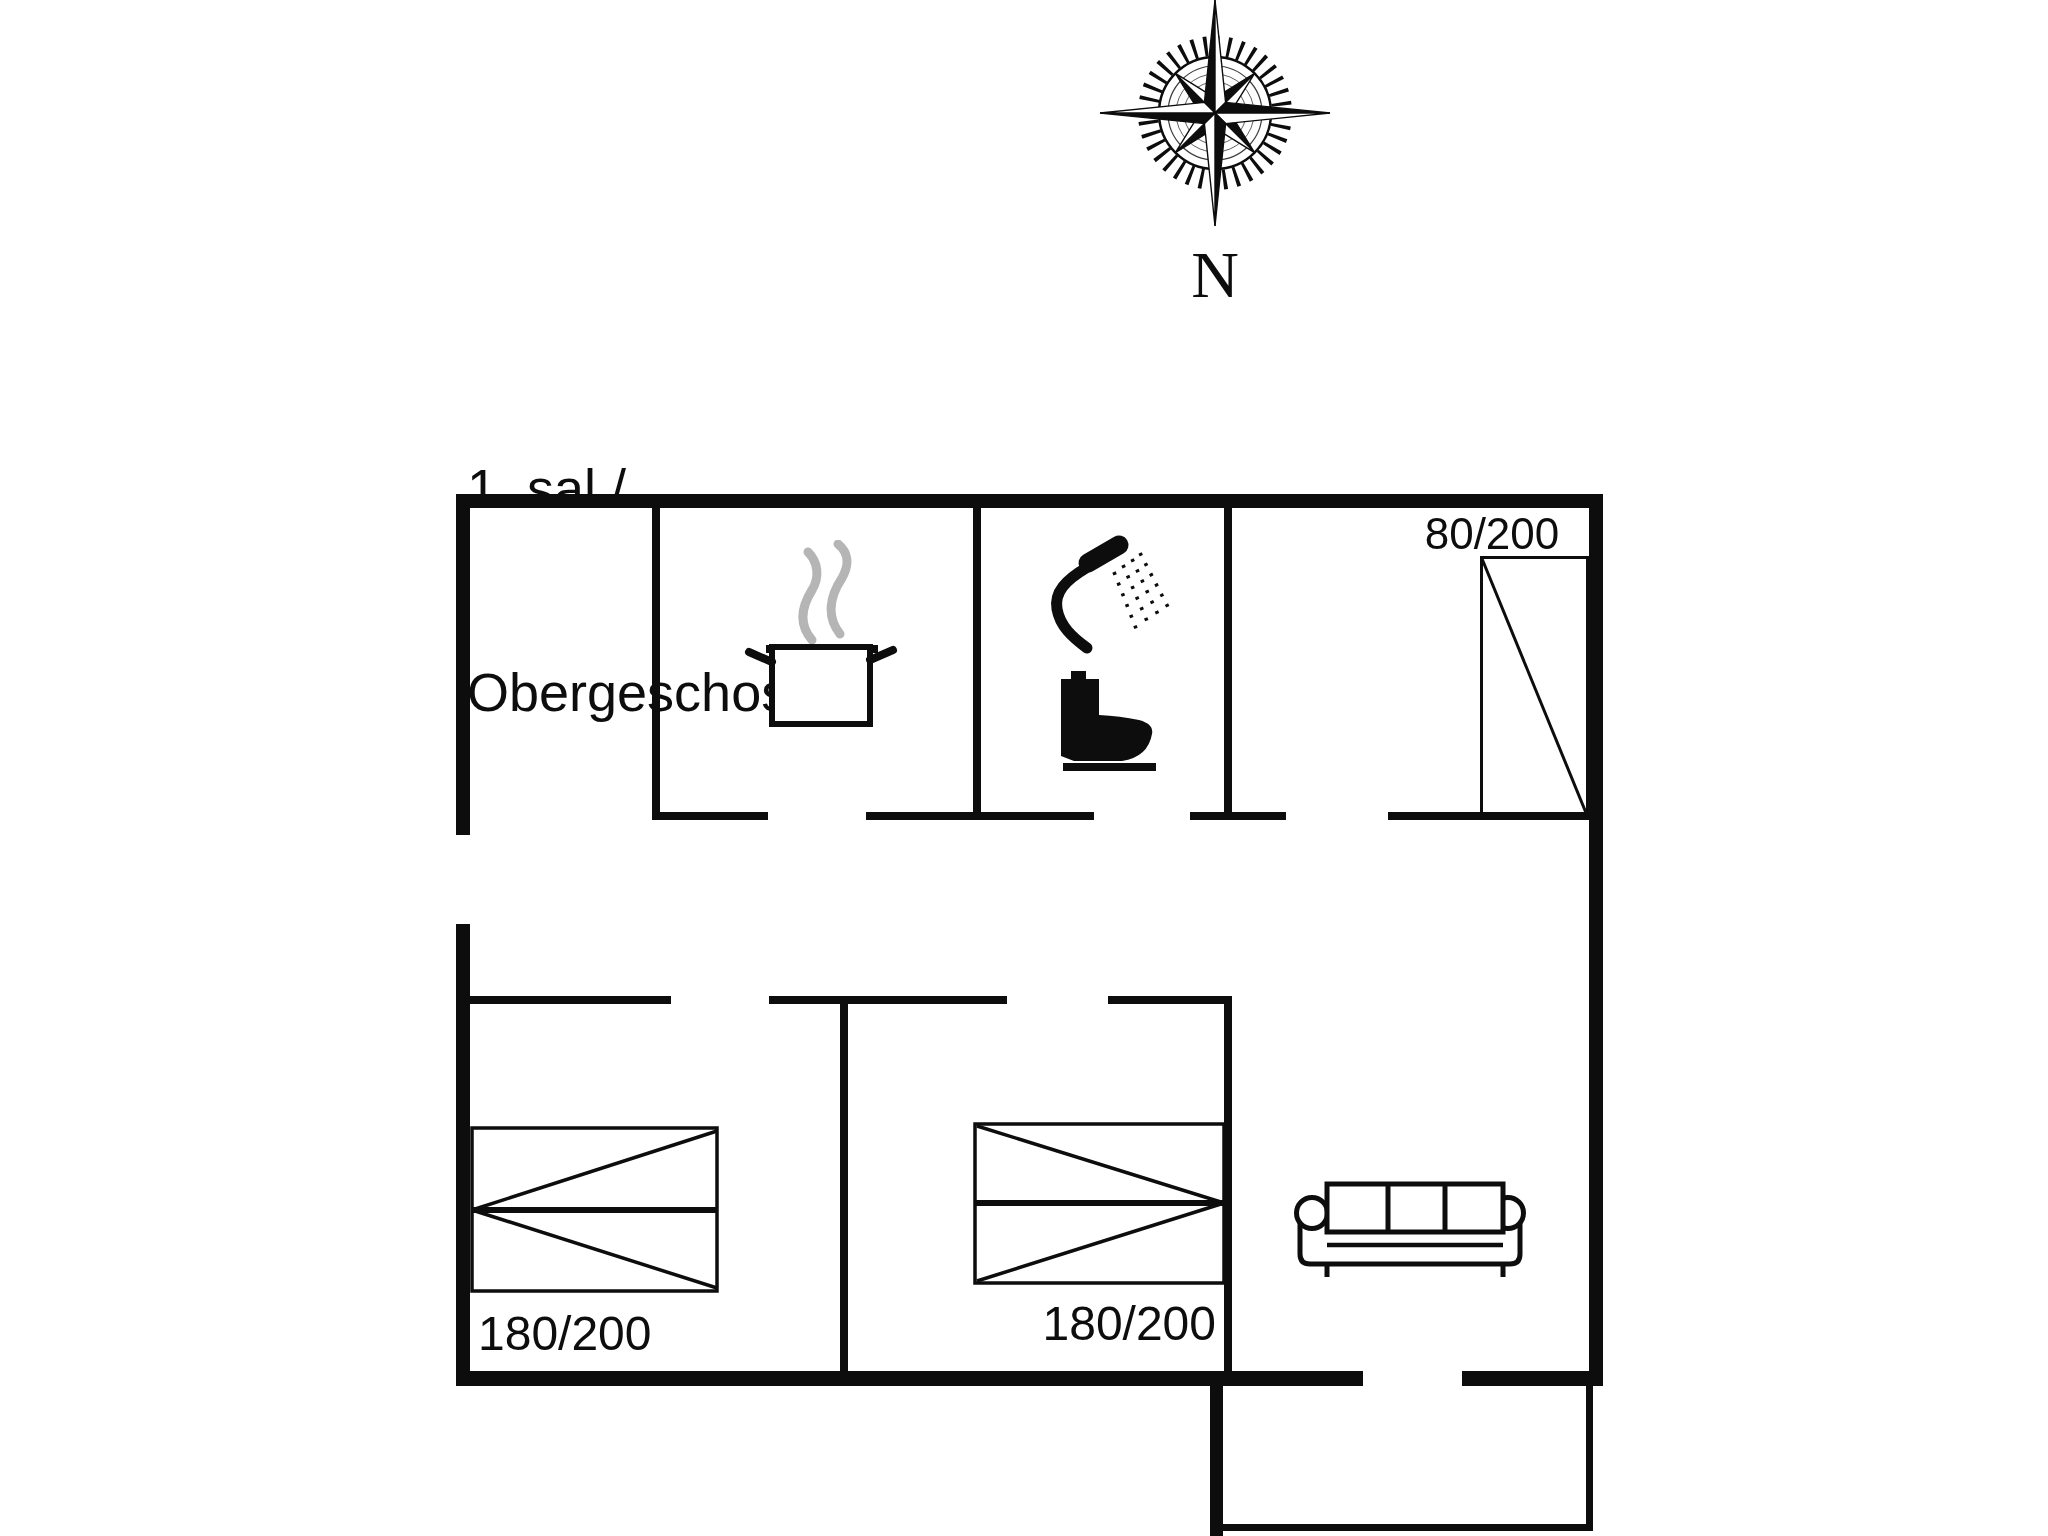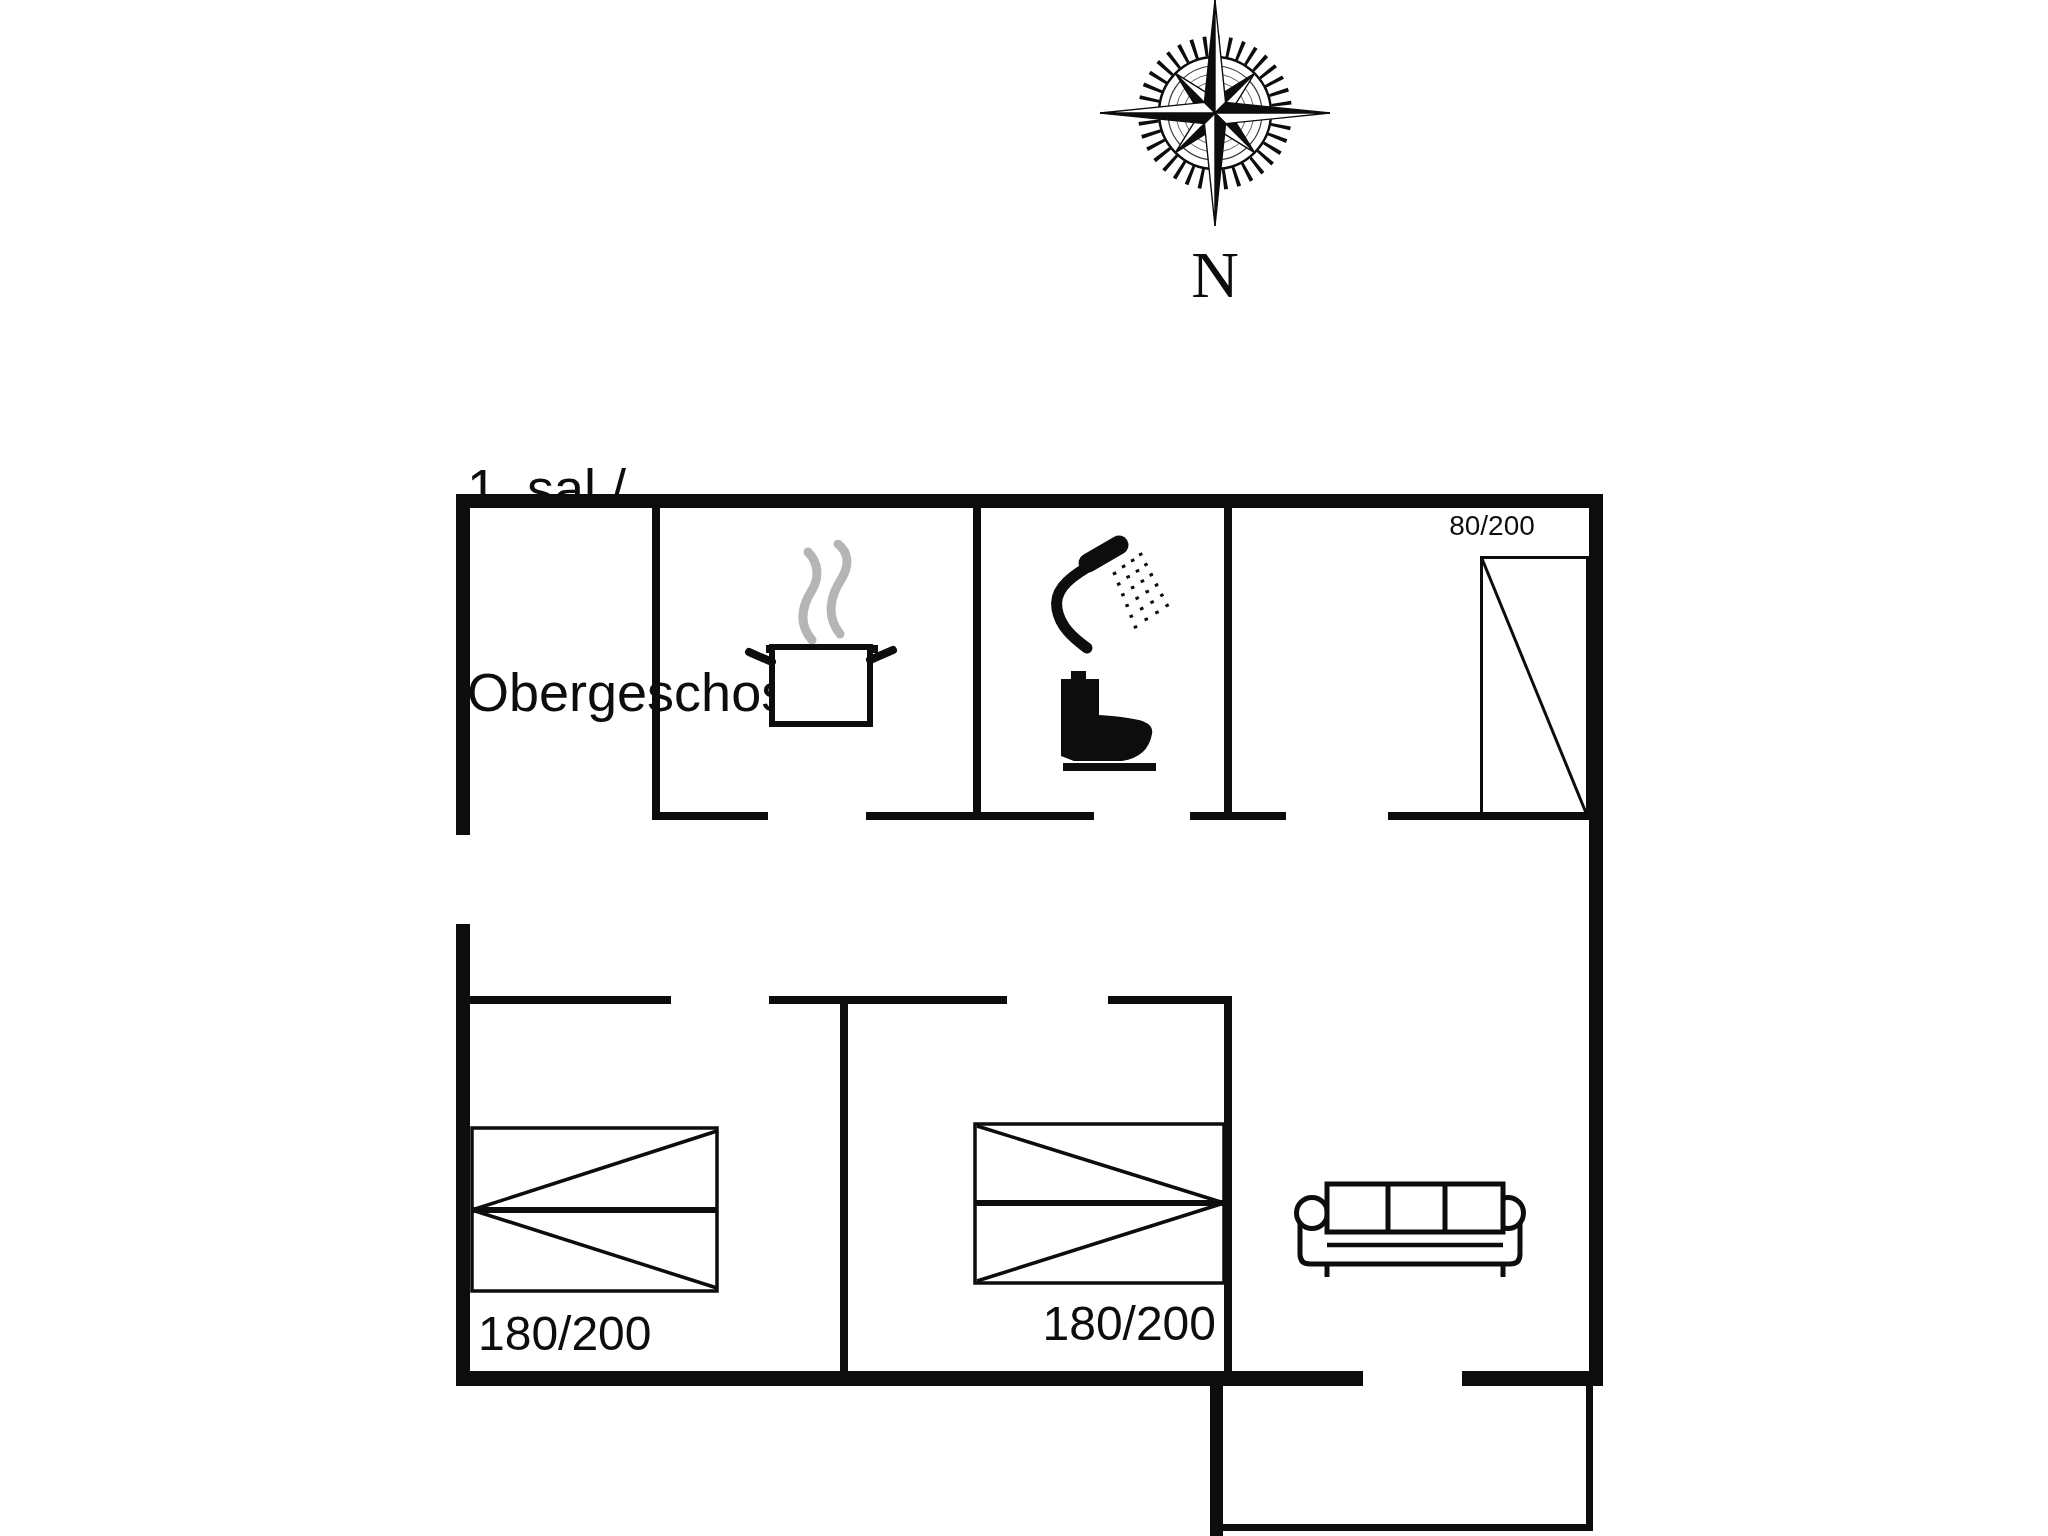--- a/index.html
+++ b/index.html
@@ -3,21 +3,21 @@
 <meta charset="utf-8">
 <style>
   html,body{margin:0;padding:0;background:#ffffff;}
   .canvas{position:relative;width:2048px;height:1536px;background:#ffffff;overflow:hidden;
           font-family:"Liberation Sans", sans-serif;color:#0d0d0d;}
   .abs{position:absolute;}
   .wall{position:absolute;background:#0d0d0d;}
   .label{position:absolute;color:#0d0d0d;white-space:pre;}
   .title{font-size:54px;line-height:68px;}
   .bedlabel{font-size:48px;line-height:1;}
-  .doorlabel{font-size:28px;line-height:1;text-align:center;}
+  .doorlabel{font-size:44px;line-height:1;text-align:center;}
   .balconylabel{font-size:56px;line-height:70px;text-align:center;}
   .nlabel{font-family:"Liberation Serif", serif;font-size:66px;line-height:1;text-align:center;}
 </style>
 </head>
 <body>
 
 <div class="canvas">
 
   <svg class="abs" style="left:1085px;top:-4px;" width="260" height="240" viewBox="-130 -117 260 240">
     <g stroke="#0d0d0d" fill="none">

